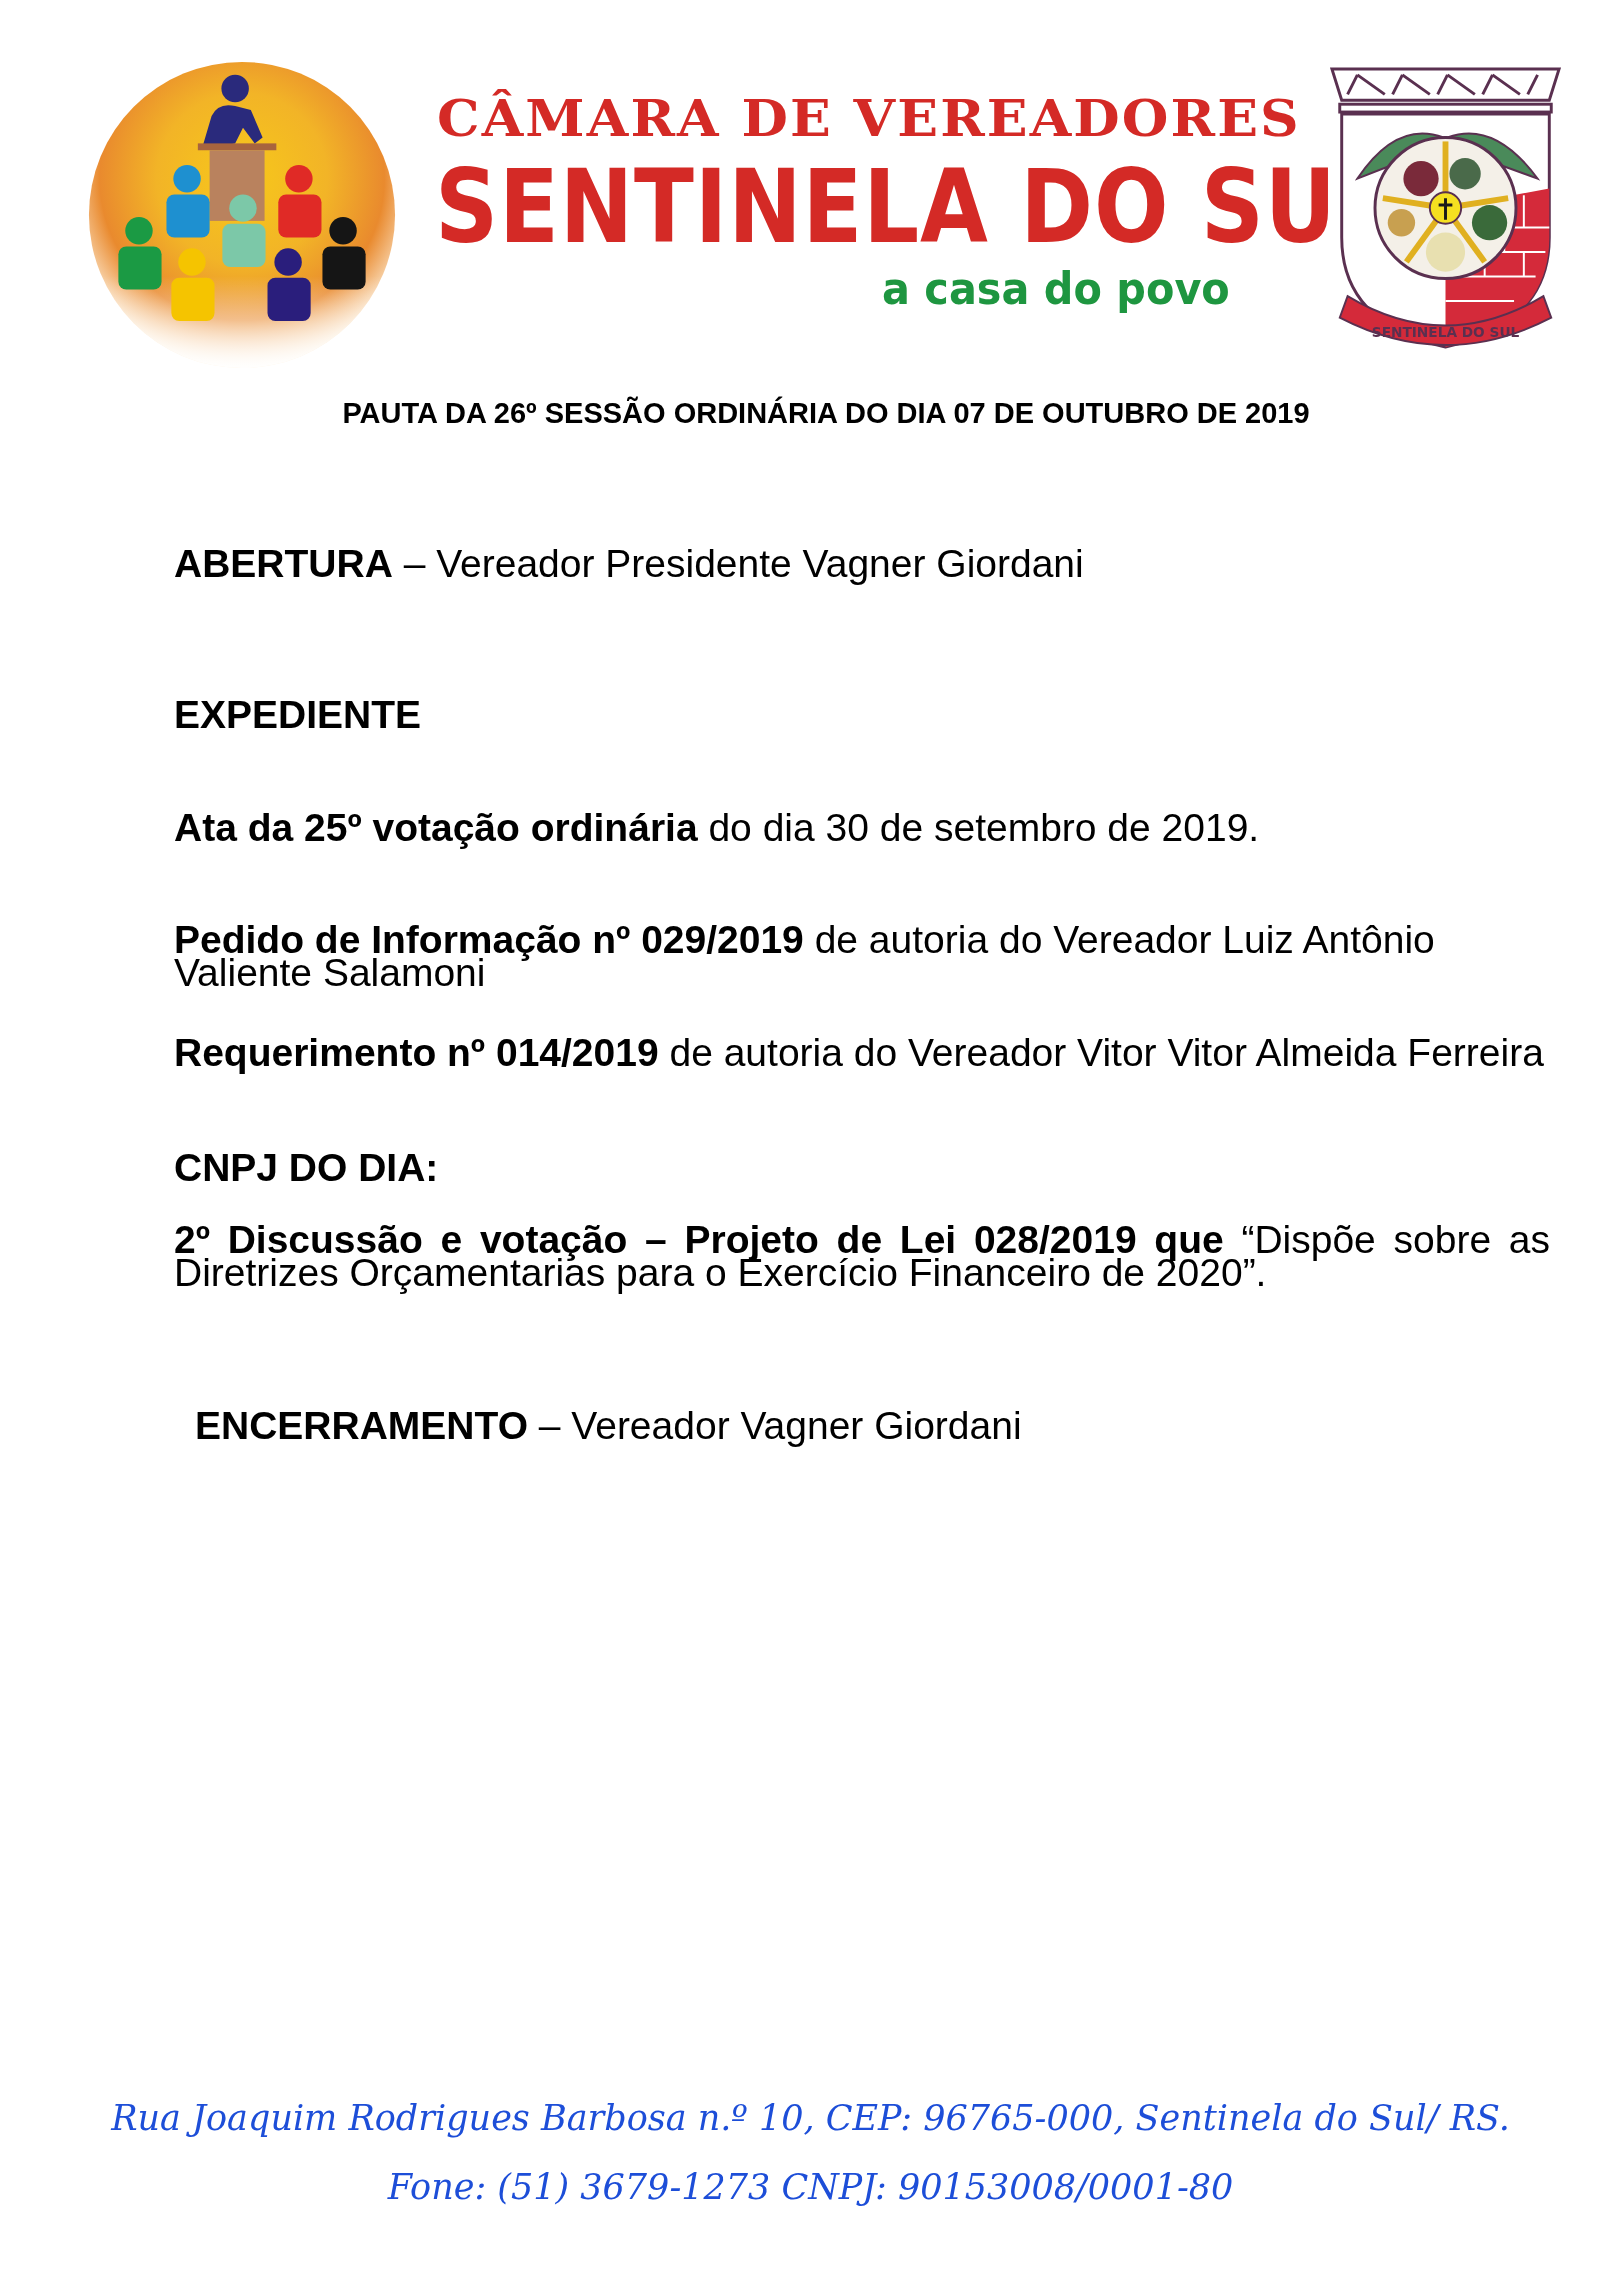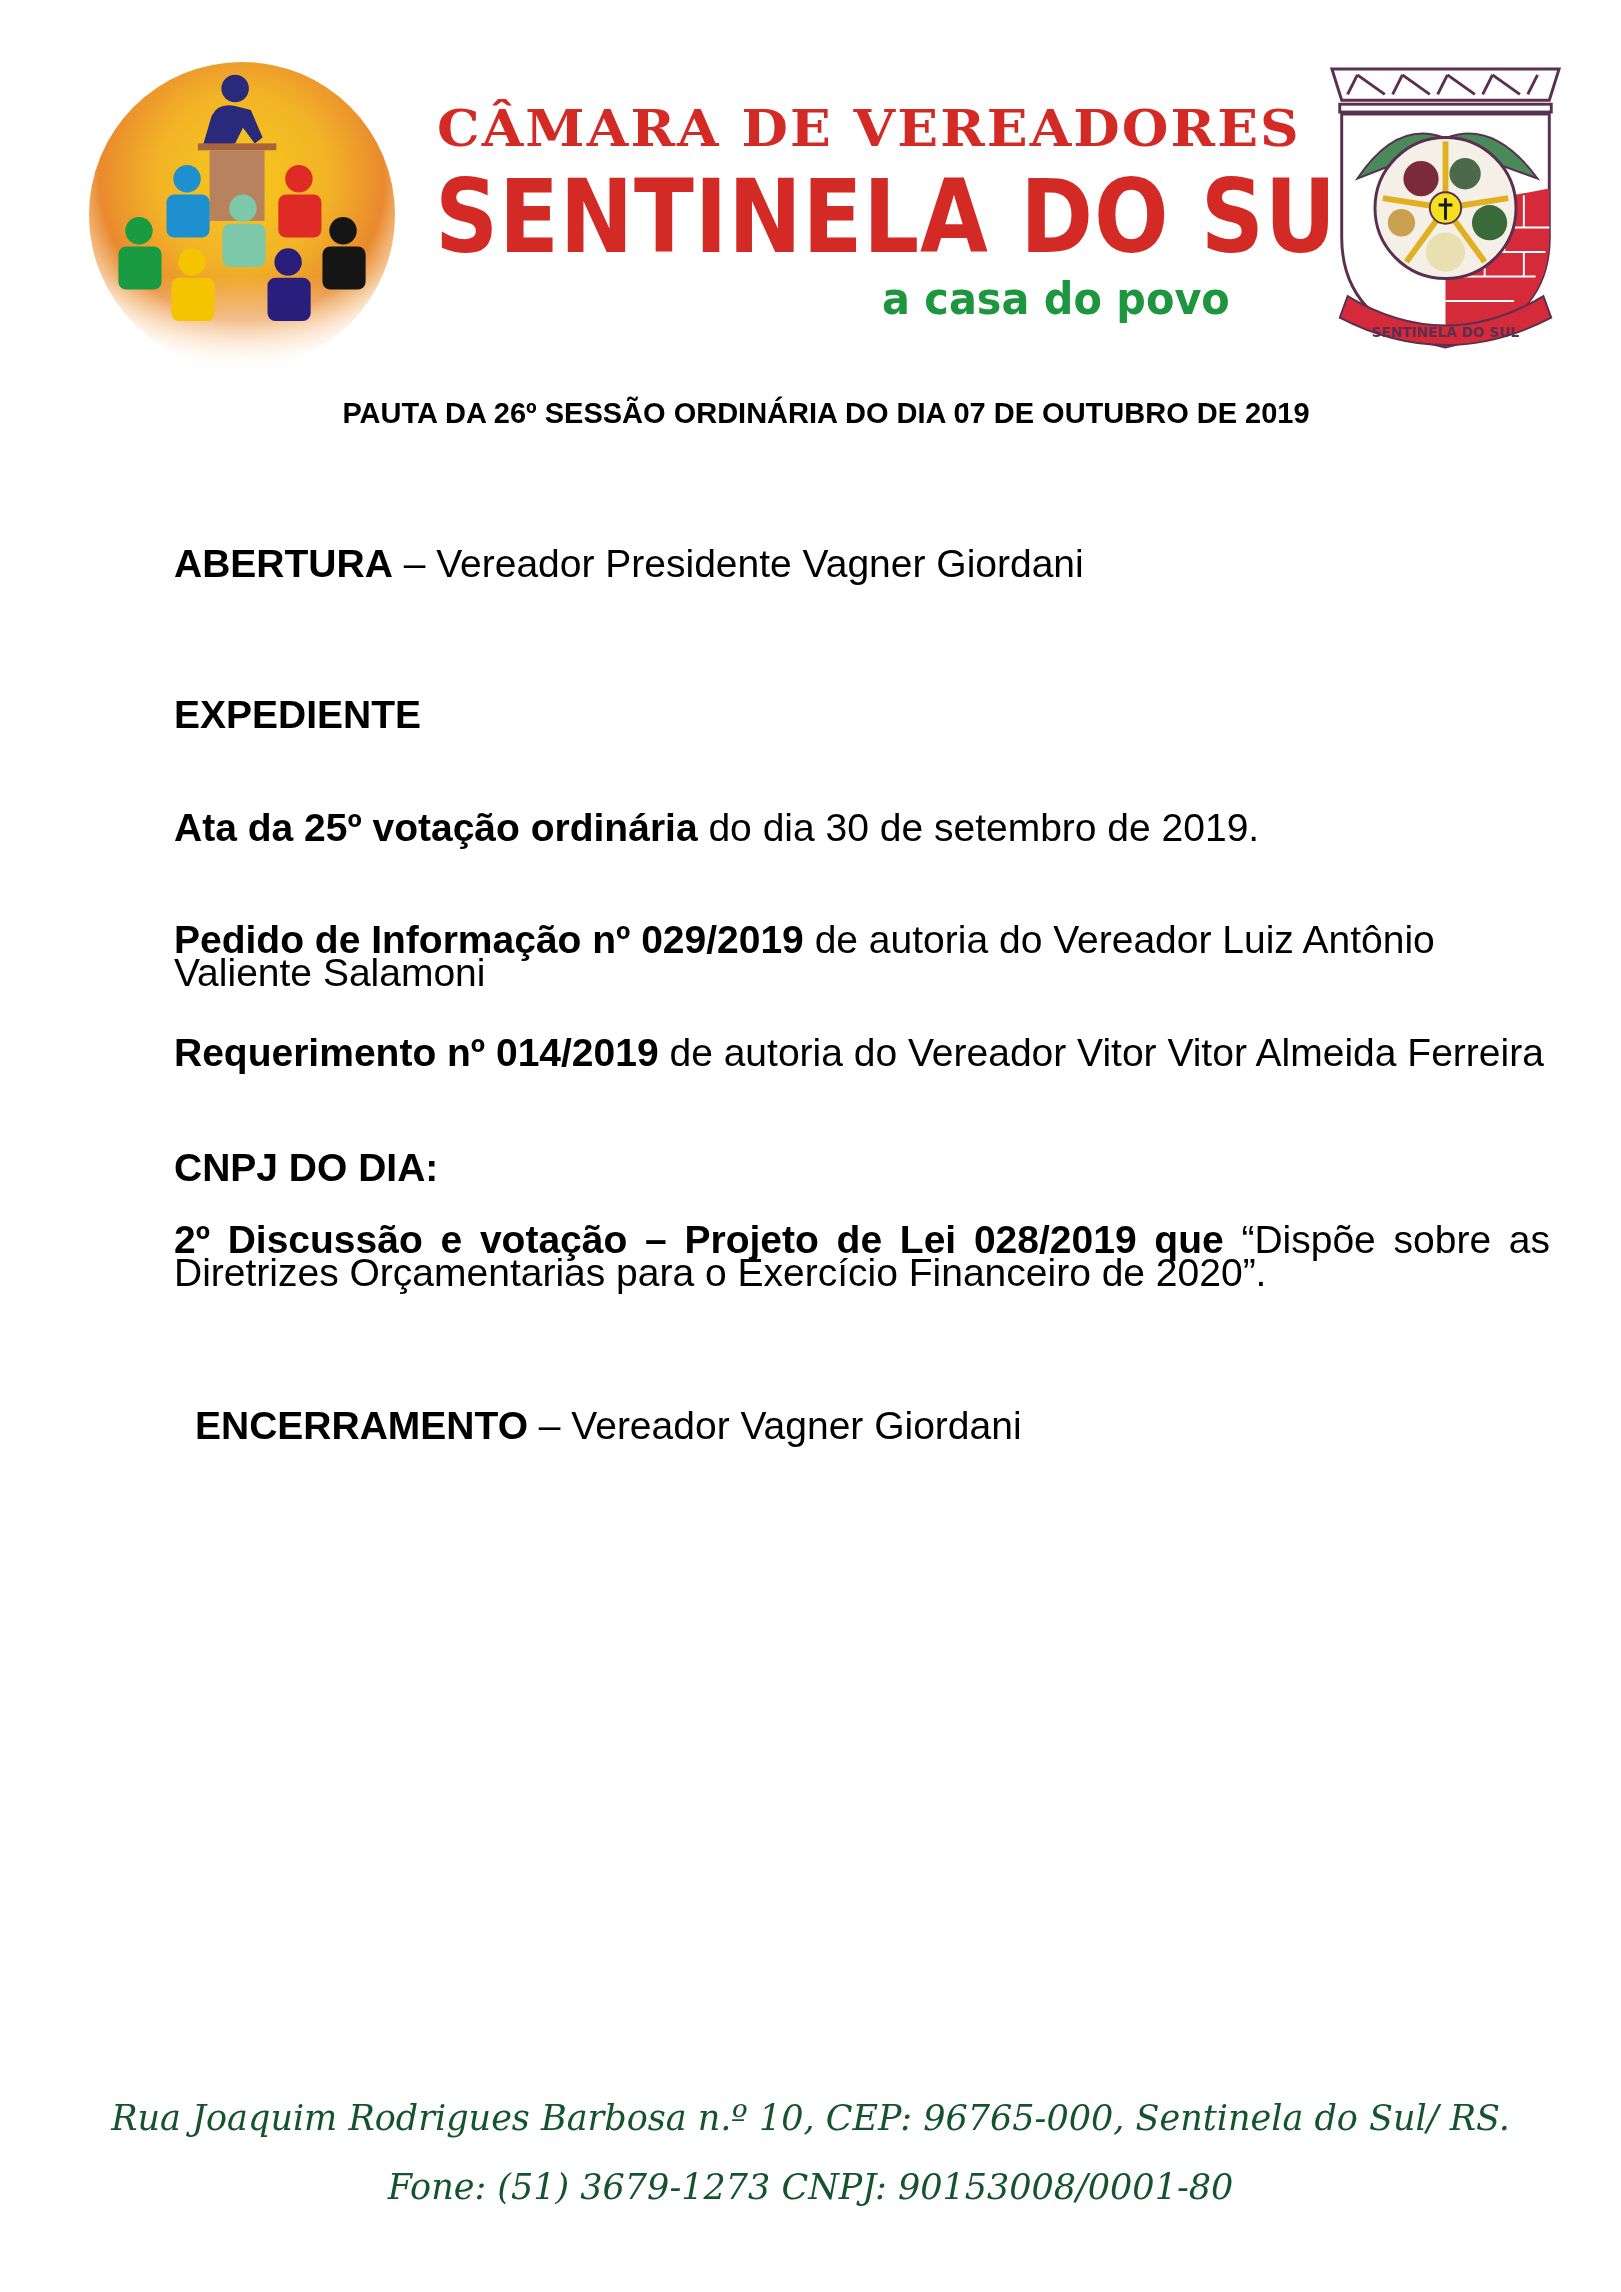--- a/index.html
+++ b/index.html
@@ -4,21 +4,21 @@
 <style>
   html, body { margin: 0; padding: 0; background: #ffffff; }
   body {
     width: 1621px; height: 2293px; position: relative; overflow: hidden;
     font-family: "Liberation Sans", sans-serif; color: #000;
   }
   .logo-left {
     position: absolute; left: 86px; top: 59px; width: 312px; height: 312px;
   }
   .banner {
-    position: absolute; left: 431px; top: 92px; width: 863px; height: 245px; text-align: right;
+    position: absolute; left: 431px; top: 82px; width: 863px; height: 245px; text-align: right;
   }
   .banner .line1 {
     position: absolute; left: 5.9px; top: 5.9px;
     font-family: "DejaVu Serif", serif; font-weight: bold;
     color: #d42a26; font-size: 51px; letter-spacing: 2px; white-space: nowrap;
     transform: scaleX(1.05); transform-origin: left;
   }
   .banner .line2 {
     position: absolute; left: 3.9px; top: 65px;
     font-family: "DejaVu Sans", sans-serif; font-weight: bold;
@@ -39,21 +39,21 @@
     font-weight: bold; font-size: 29px; padding-left: 31px;
   }
   .para {
     position: absolute; left: 174px; width: 1376px; font-size: 39px; line-height: 33px;
   }
   .para b { font-weight: bold; }
   .justify { text-align: justify; text-align-last: left; }
   .footer {
     position: absolute; left: 0; right: 0; text-align: center;
     font-family: "DejaVu Serif", serif; font-style: italic; font-size: 35px;
-    color: #14532d;
+    color: #1d4ed8;
   }
 </style>
 </head>
 <body>
 
 <div class="logo-left">
   <svg width="312" height="312" viewBox="0 0 318 318">
     <defs>
       <radialGradient id="sun" cx="50%" cy="38%" r="62%">
         <stop offset="0%" stop-color="#f7c81a"></stop>

